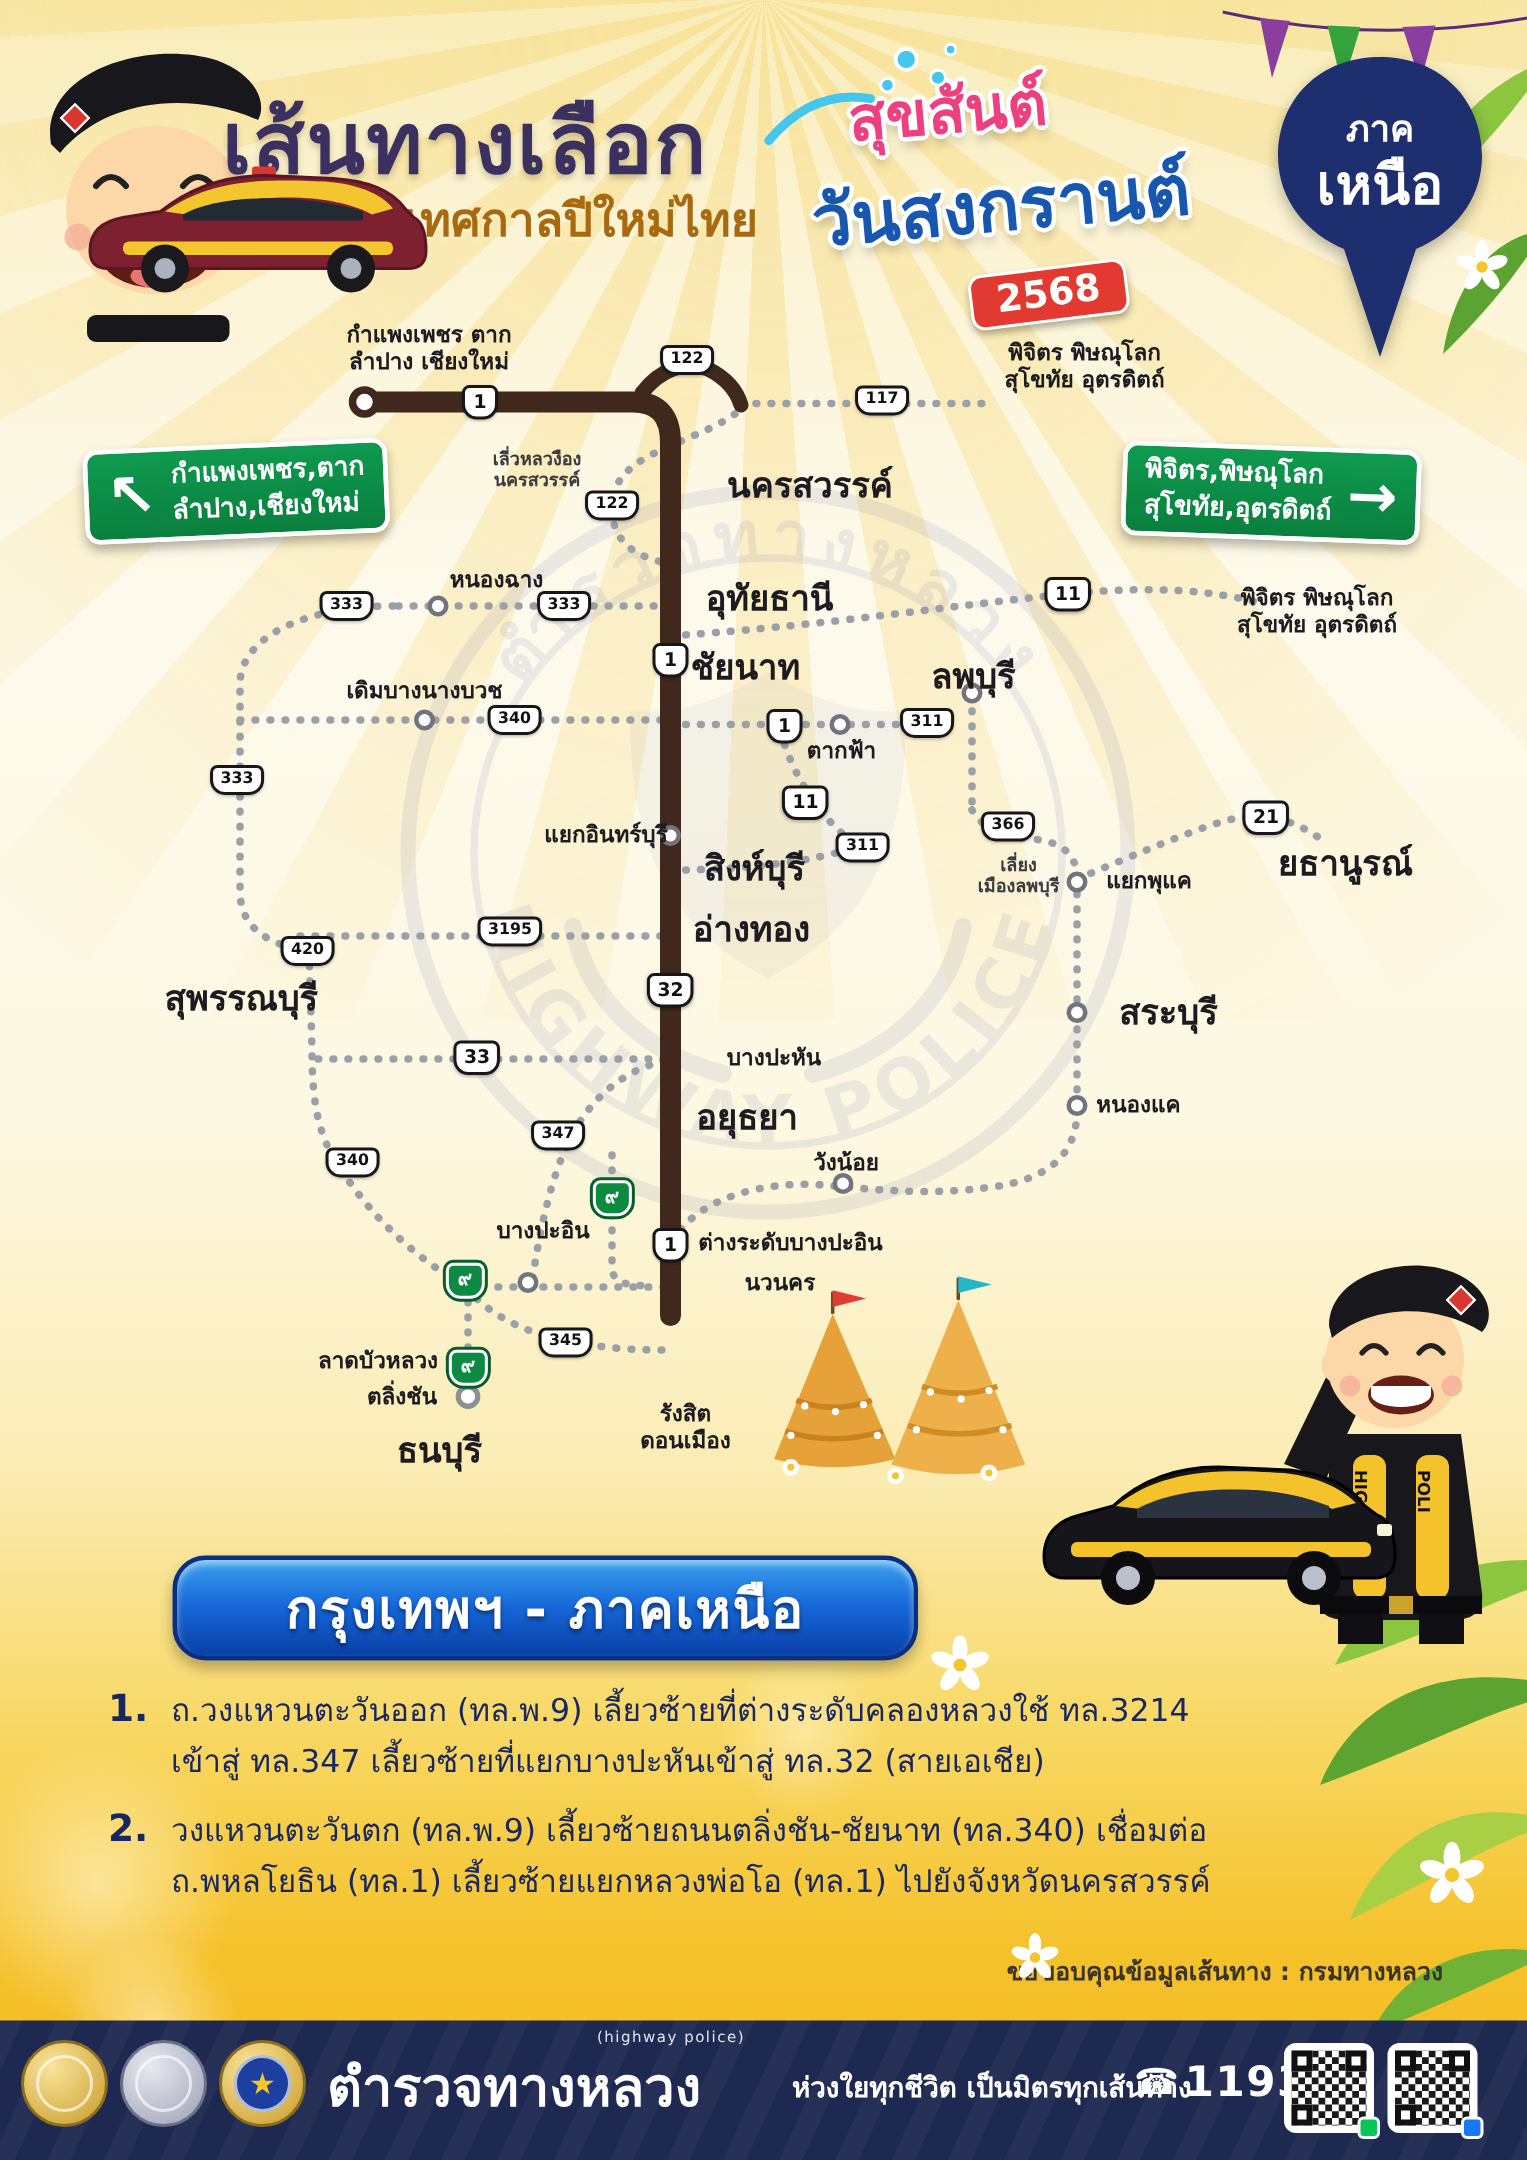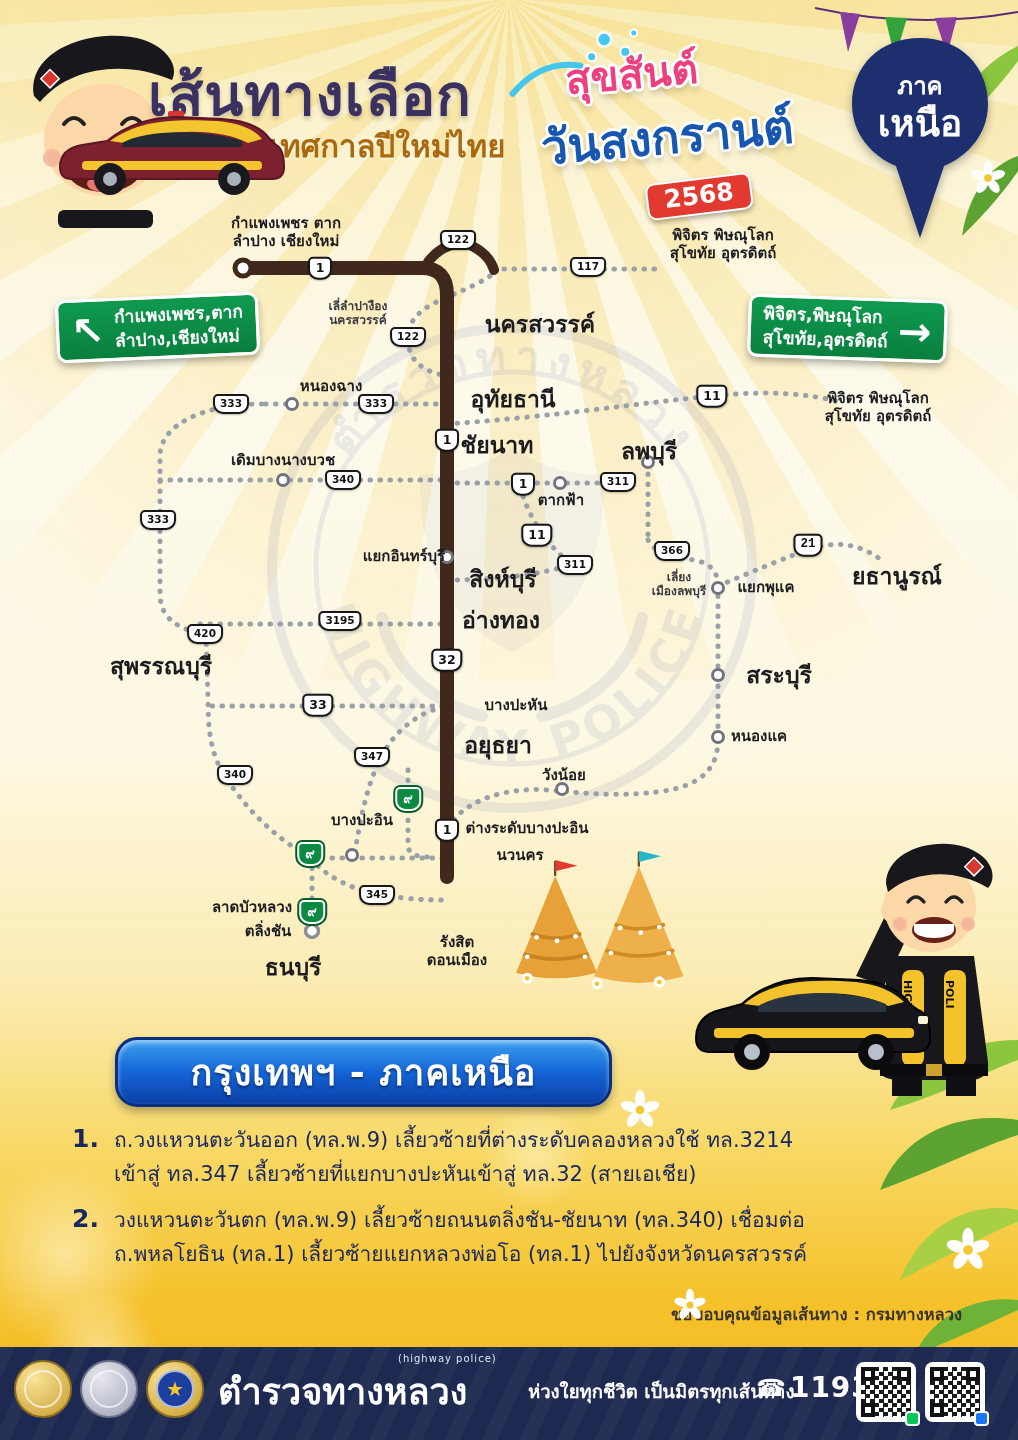--- a/index.html
+++ b/index.html
@@ -186,21 +186,21 @@
       <circle cx="352" cy="855" r="5.5"></circle>
       <circle class="term-g" cx="312" cy="931" r="6.5"></circle>
     </g>
   </svg>
 
   <div id="map-layer">
       <div class="maplabel ml-md" style="left: 286px; top: 233px;">กำแพงเพชร ตาก
 ลำปาง เชียงใหม่</div>
       <div class="maplabel ml-md" style="left: 723px; top: 245px;">พิจิตร พิษณุโลก
 สุโขทัย อุตรดิตถ์</div>
-      <div class="maplabel ml-sm" style="left: 358px; top: 313px;">เลี่ลำปางือง
+      <div class="maplabel ml-sm" style="left: 358px; top: 313px;">เลี่วหลวงือง
 นครสวรรค์</div>
       <div class="maplabel ml-lg" style="left: 540px; top: 325px;">นครสวรรค์</div>
       <div class="maplabel ml-md" style="left: 331px; top: 387px;">หนองฉาง</div>
       <div class="maplabel ml-lg" style="left: 513px; top: 400px;">อุทัยธานี</div>
       <div class="maplabel ml-lg" style="left: 497px; top: 446px;">ชัยนาท</div>
       <div class="maplabel ml-lg" style="left: 649px; top: 452px;">ลพบุรี</div>
       <div class="maplabel ml-md" style="left: 283px; top: 461px;">เดิมบางนางบวช</div>
       <div class="maplabel ml-md" style="left: 561px; top: 501px;">ตากฟ้า</div>
       <div class="maplabel ml-md" style="left: 878px; top: 408px;">พิจิตร พิษณุโลก
 สุโขทัย อุตรดิตถ์</div>
@@ -232,21 +232,21 @@
       <div class="badge badge-sm" style="left: 231px; top: 404px;">333</div>
       <div class="badge badge-sm" style="left: 376px; top: 404px;">333</div>
       <div class="badge" style="left: 712px; top: 396px;">11</div>
       <div class="badge" style="left: 447px; top: 440px;">1</div>
       <div class="badge badge-sm" style="left: 343px; top: 480px;">340</div>
       <div class="badge" style="left: 523px; top: 484px;">1</div>
       <div class="badge badge-sm" style="left: 618px; top: 482px;">311</div>
       <div class="badge badge-sm" style="left: 158px; top: 520px;">333</div>
       <div class="badge" style="left: 537px; top: 535px;">11</div>
       <div class="badge badge-sm" style="left: 672px; top: 551px;">366</div>
-      <div class="badge" style="left: 808px; top: 545px; font-family: Liberation Mono, monospace;">21</div>
+      <div class="badge" style="left: 844px; top: 545px;">21</div>
       <div class="badge badge-sm" style="left: 575px; top: 565px;">311</div>
       <div class="badge badge-sm" style="left: 340px; top: 621px;">3195</div>
       <div class="badge badge-sm" style="left: 205px; top: 634px;">420</div>
       <div class="badge" style="left: 447px; top: 660px;">32</div>
       <div class="badge" style="left: 318px; top: 705px;">33</div>
       <div class="badge badge-sm" style="left: 372px; top: 757px;">347</div>
       <div class="badge badge-sm" style="left: 235px; top: 775px;">340</div>
       <div class="badge badge-green" style="left: 408px; top: 799px;">๙</div>
       <div class="badge" style="left: 447px; top: 830px;">1</div>
       <div class="badge badge-green" style="left: 310px; top: 854px;">๙</div>

